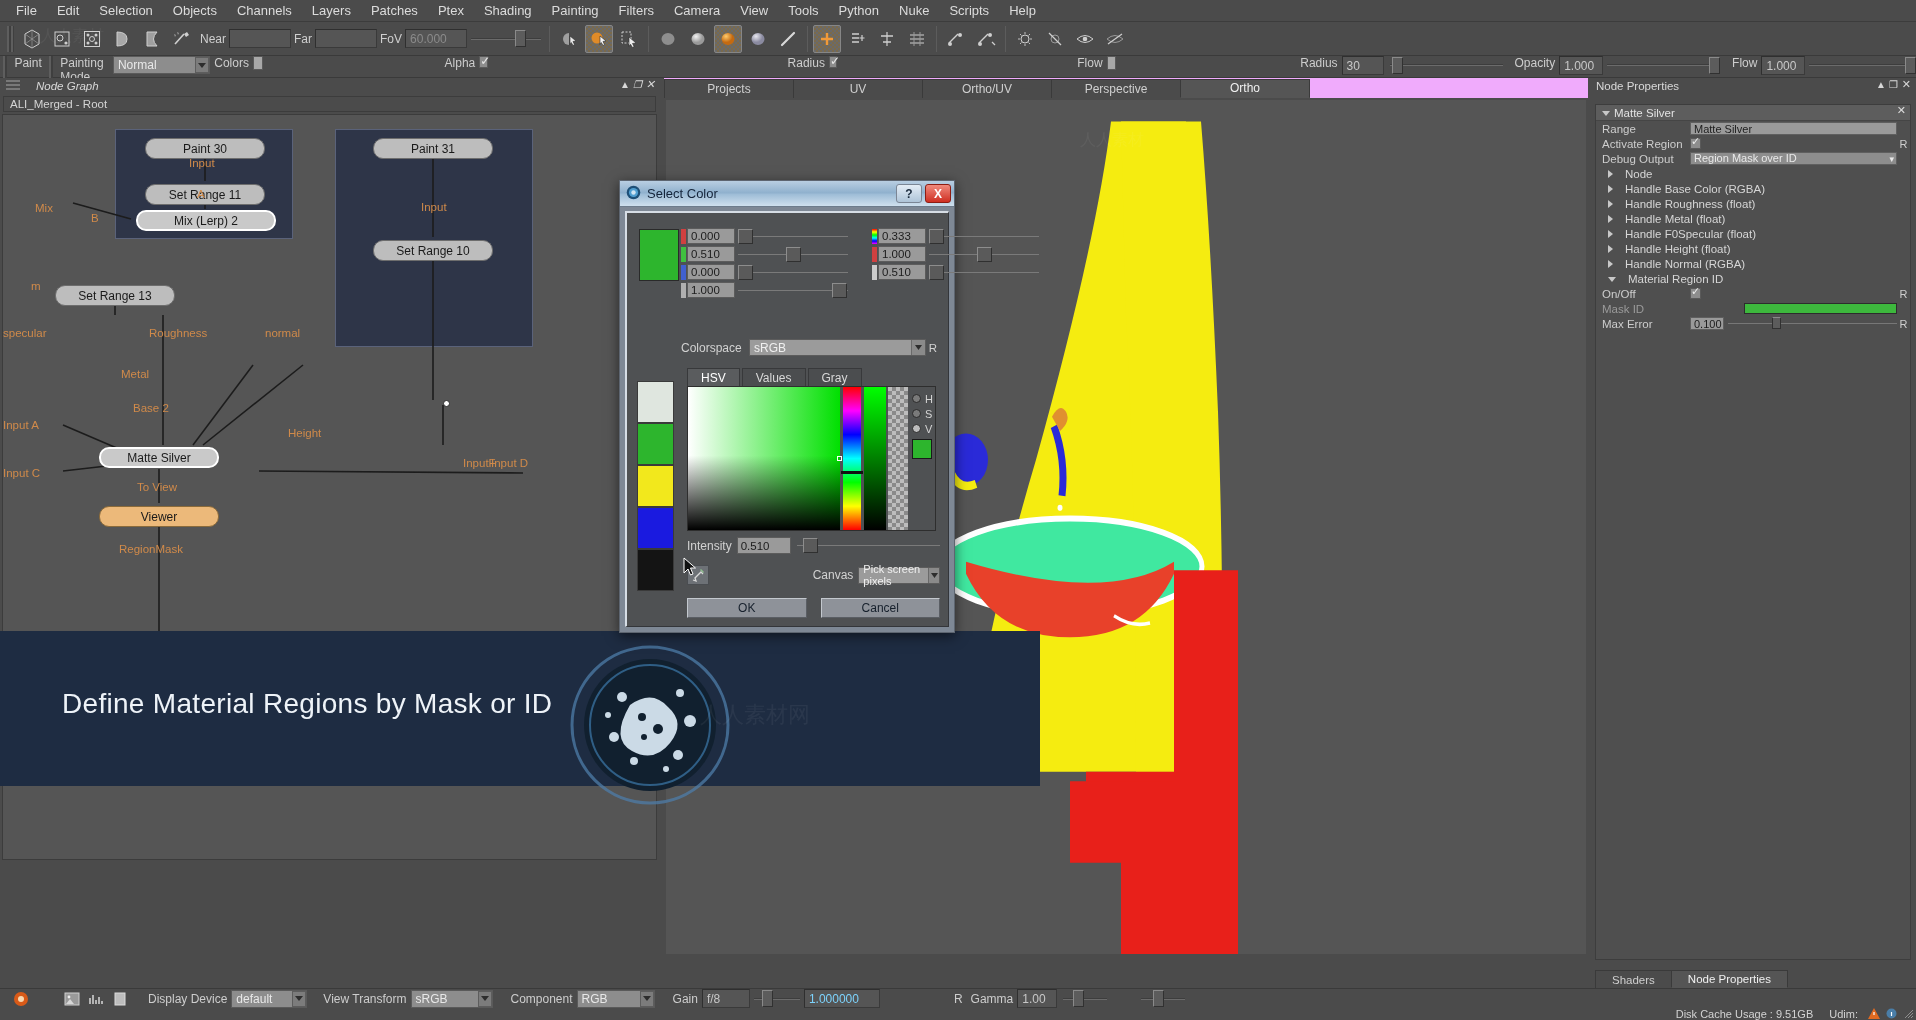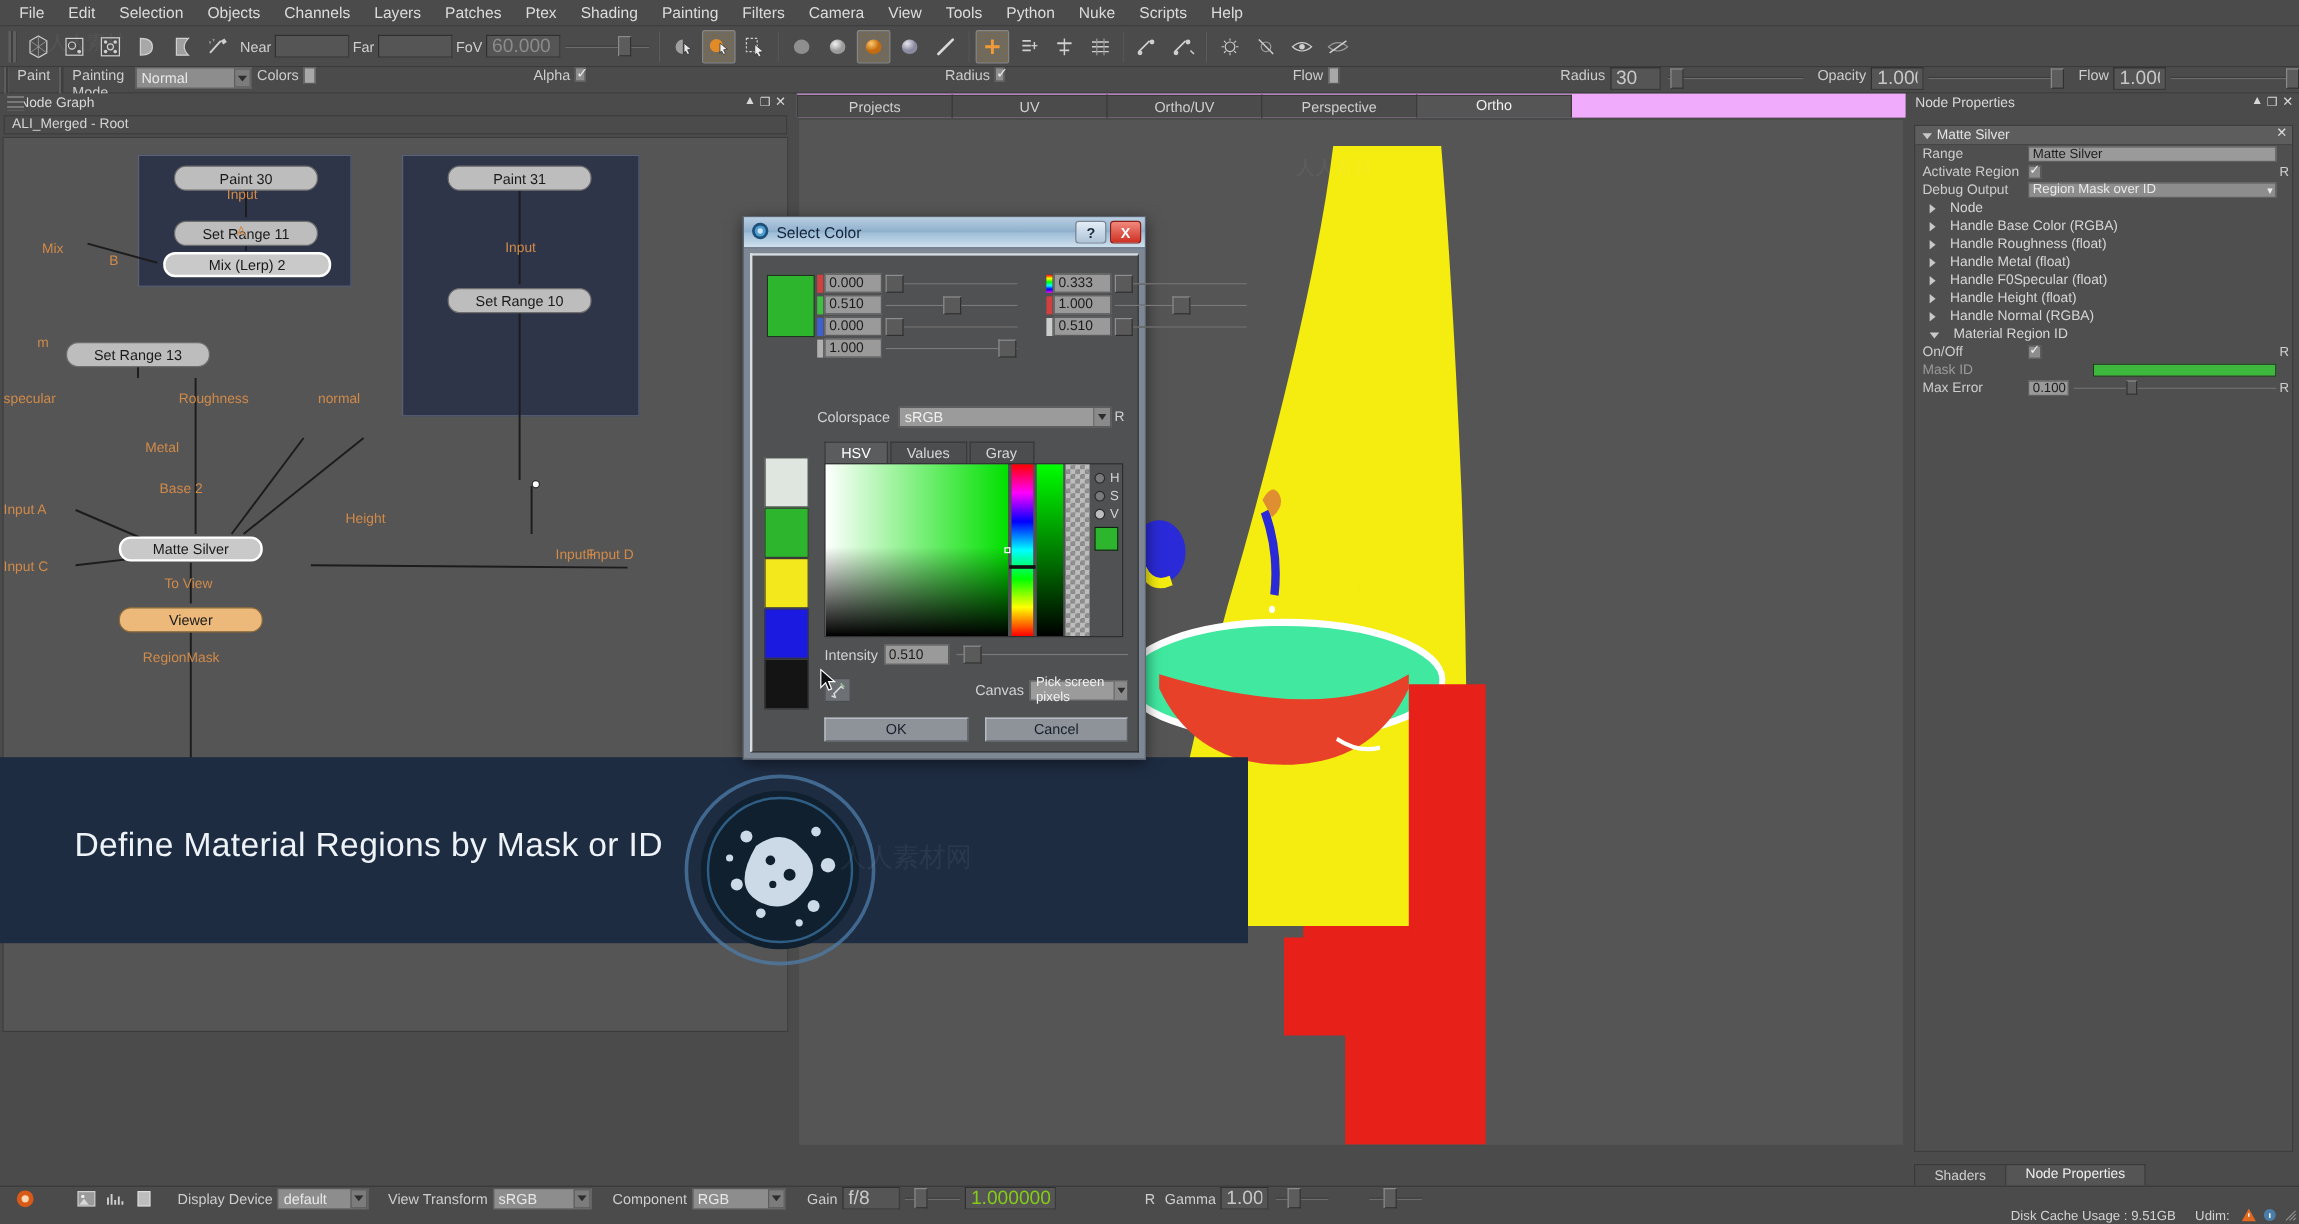--- a/index.html
+++ b/index.html
@@ -24,21 +24,21 @@
   .tbtn { width:28px; height:28px; margin:0 1px; display:flex; align-items:center;
     justify-content:center; border:1px solid transparent; border-radius:2px; }
   .tbtn.sel { background:#6a6a6a; border-color:#868686;
     background-image:repeating-conic-gradient(#7a6a4c 0% 25%, #6a6a6a 0% 50%);
     background-size:4px 4px; }
   .tbtn svg { display:block; }
   .sep { width:1px; height:26px; background:#3a3a3a; border-right:1px solid #5c5c5c; margin:0 4px; }
   .fieldlabel { font-size:12px; color:#cfcfcf; padding:0 3px; }
   .numfield { height:19px; background:#555555; border:1px solid #3a3a3a;
     border-top-color:#2f2f2f; border-left-color:#2f2f2f;
-    color:#c8c8c8; font-size:16px; padding:0 4px; line-height:18px; }
+    color:#c8c8c8; font-size:12px; padding:0 4px; line-height:18px; }
   .slidertrack { position:relative; height:18px; display:flex; align-items:center; }
   .slidertrack .ln { height:2px; background:#3d3d3d; width:100%;
     border-bottom:1px solid #6b6b6b; }
   .slidertrack .knob { position:absolute; width:11px; height:17px; background:#5c5c5c;
     border:1px solid #313131; border-top-color:#8a8a8a; border-left-color:#8a8a8a; }
 
   
   .paintbar { height:22px; background:#4b4b4b; display:flex; align-items:flex-start;
     border-bottom:1px solid #3a3a3a; position:relative; }
   .pb-label { font-size:12px; color:#cdcdcd; padding:0 4px; }
@@ -431,21 +431,21 @@
   <input class="numfield" style="width: 44px;" value="1.000">
   <div class="slidertrack" style="width:168px;margin-left:4px">
     <div class="ln"></div>
       <div class="knob" style="right:0px"></div>
   </div>
 </div>
 
 <div class="main">
 
   <div id="nodegraph">
-    <div class="panel-title" style="padding-left:16px;position:relative;">
+    <div class="panel-title" style="padding-left:36px;position:relative;font-style:italic;">
       <div class="grip" style="position:absolute;left:3px;top:2px;height:12px;width:14px;
         background:repeating-linear-gradient(to bottom,#787878 0 2px,#4b4b4b 2px 4px);"></div>
       <span>Node Graph</span>
       <span style="position:absolute;right:30px;top:1px;font-size:10px;">▲</span>
       <span style="position:absolute;right:18px;top:1px;font-size:10px;">❐</span>
       <span style="position:absolute;right:5px;top:0px;font-size:11px;">✕</span>
     </div>
     <div style="position:absolute;left:3px;top:18px;height:16px;right:4px;background:#4b4b4b;
       border:1px solid #3c3c3c;display:flex;align-items:center;padding-left:6px;">
       <span style="font-size:11.5px;color:#d4d4d4;">ALI_Merged - Root</span>
@@ -915,21 +915,21 @@
         </svg>
     </span>
   </div>
 
   <span class="pb-label" style="margin-left:14px">Gain</span>
   <input class="numfield" style="width: 48px;" value="f/8">
   <div class="slidertrack" style="width:46px;margin-left:4px">
     <div class="ln"></div>
       <div class="knob" style="left:8px"></div>
   </div>
-  <input class="numfield" style="width: 76px; margin-left: 4px; color: #84cc16;" value="1.000000">
+  <input class="numfield" style="width: 76px; margin-left: 4px; color: #7dd3fc;" value="1.000000">
 
   <span class="pb-label" style="margin-left:70px">R</span>
   <span class="pb-label">Gamma</span>
   <input class="numfield" style="width: 40px;" value="1.00">
   <div class="slidertrack" style="width:44px;margin-left:6px">
     <div class="ln"></div>
       <div class="knob" style="left:10px"></div>
   </div>
   <div class="slidertrack" style="width:44px;margin-left:34px">
     <div class="ln"></div>

